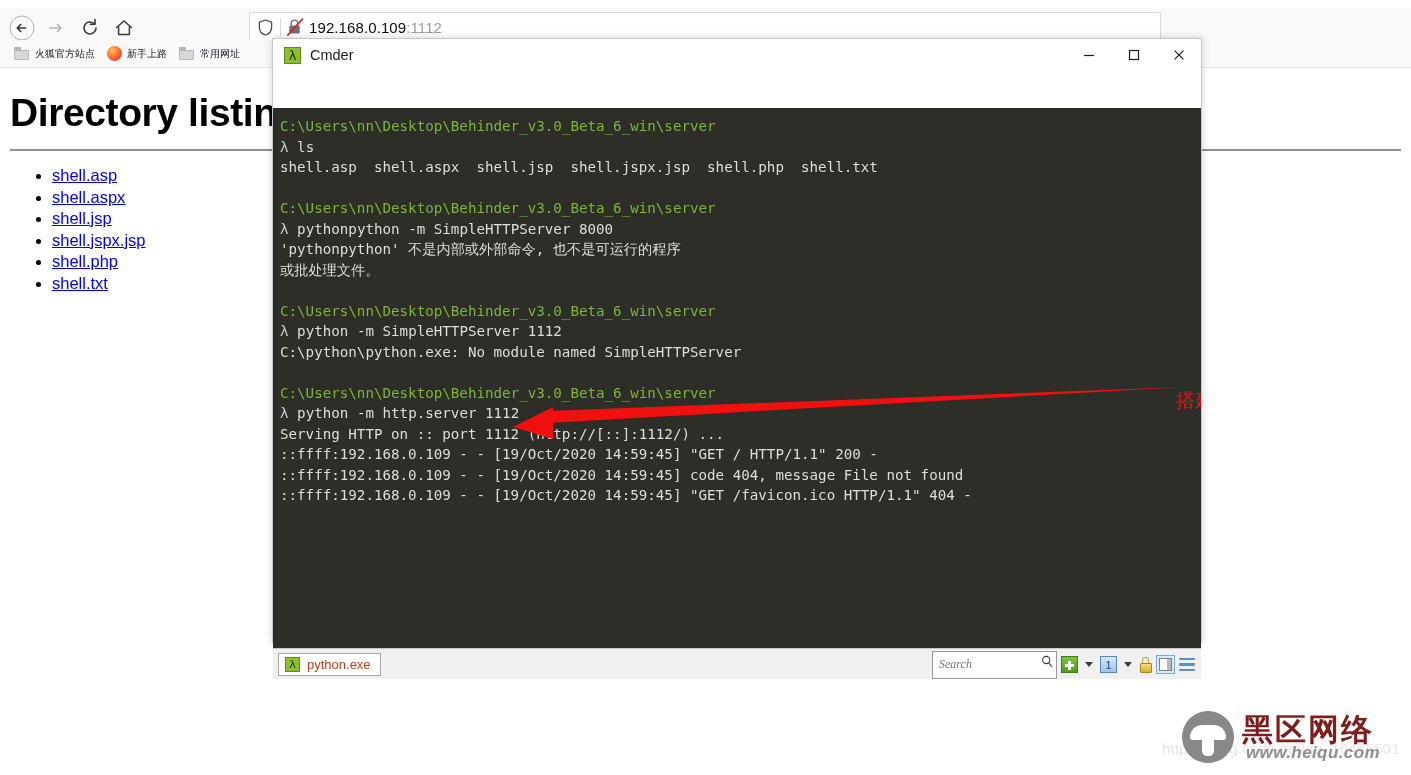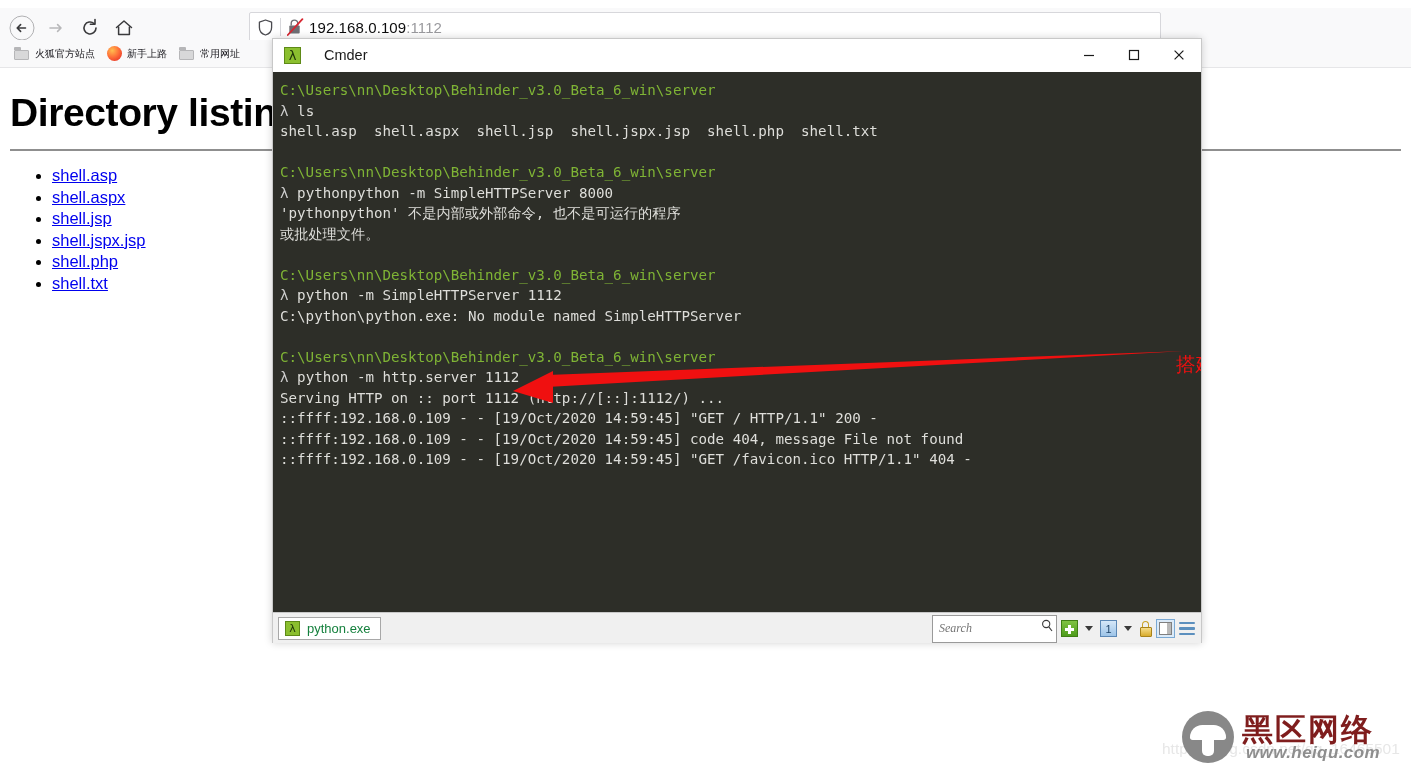--- a/index.html
+++ b/index.html
@@ -306,41 +306,42 @@
     box-sizing: border-box;
     margin-left: 11px;
     display: flex; align-items: center; justify-content: center;
     color: #20350a;
     font-size: 13px;
     font-family: "DejaVu Sans", sans-serif;
     line-height: 1;
     flex: 0 0 auto;
   }
   .cmder-title {
-    margin-left: 23px;
+    margin-left: 9px;
     font-size: 14.5px;
     color: #1a1a1a;
   }
   .cmder-winbtns {
     position: absolute;
     right: 0; top: 0;
     display: flex;
     height: 32px;
   }
   .winbtn {
     width: 45px; height: 32px;
     display: flex; align-items: center; justify-content: center;
   }
   .winbtn svg { display: block; }
 
   .cmder-body {
     position: relative;
     height: 540px;
     background: #2d2e28;
     overflow: hidden;
+    margin-top: 36px;
   }
 
   .term {
     position: absolute;
     left: 7px; top: 8px;
     right: 0;
     font-family: "DejaVu Sans Mono", monospace;
     font-size: 14.2px;
     line-height: 20.5px;
     white-space: pre;
@@ -391,21 +392,21 @@
     width: 15px; height: 15px;
     background: #8bbf2f;
     border: 1px solid #5e8a17;
     box-sizing: border-box;
     display: flex; align-items: center; justify-content: center;
     color: #20350a;
     font-size: 11px;
     font-family: "DejaVu Sans", sans-serif;
     line-height: 1;
   }
-  .tab-chip .tab-label { font-size: 13px; color: #15803d; }
+  .tab-chip .tab-label { font-size: 13px; color: #c2410c; }
 
   .status-right {
     position: absolute;
     right: 6px; top: 0;
     height: 31px;
     display: flex;
     align-items: center;
     gap: 4px;
   }
   .search-box {

